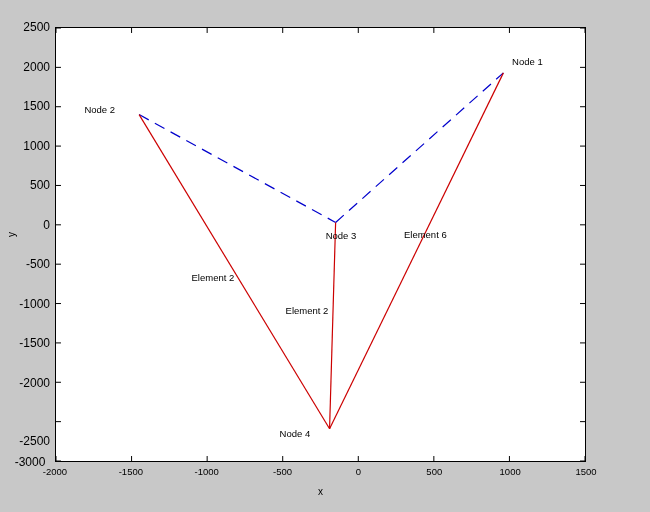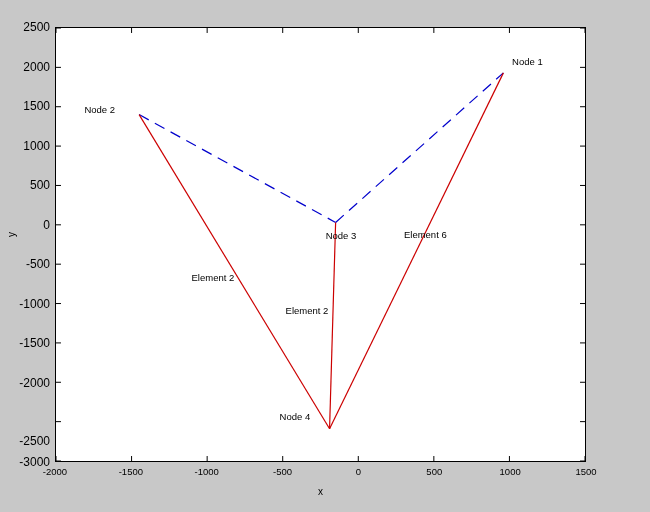--- a/index.html
+++ b/index.html
@@ -156,36 +156,36 @@
       <div class="tick-label-x" style="left: 55px; top: 466px;">-2000</div>
       <div class="tick-label-x" style="left: 130.857px; top: 466px;">-1500</div>
       <div class="tick-label-x" style="left: 206.714px; top: 466px;">-1000</div>
       <div class="tick-label-x" style="left: 282.571px; top: 466px;">-500</div>
       <div class="tick-label-x" style="left: 358.429px; top: 466px;">0</div>
       <div class="tick-label-x" style="left: 434.286px; top: 466px;">500</div>
       <div class="tick-label-x" style="left: 510.143px; top: 466px;">1000</div>
       <div class="tick-label-x" style="left: 586px; top: 466px;">1500</div>
     </div>
   <div id="yticks">
-      <div class="tick-label-y" style="left: 10px; width: 40px; top: 462px;">-3000</div>
+      <div class="tick-label-y" style="left: 10px; width: 40px; top: 462px; text-align: center;">-3000</div>
       <div class="tick-label-y" style="left: 10px; width: 40px; top: 441px;">-2500</div>
       <div class="tick-label-y" style="left: 10px; width: 40px; top: 382.909px;">-2000</div>
       <div class="tick-label-y" style="left: 10px; width: 40px; top: 343.364px;">-1500</div>
       <div class="tick-label-y" style="left: 10px; width: 40px; top: 303.818px;">-1000</div>
       <div class="tick-label-y" style="left: 10px; width: 40px; top: 264.273px;">-500</div>
       <div class="tick-label-y" style="left: 10px; width: 40px; top: 224.727px;">0</div>
       <div class="tick-label-y" style="left: 10px; width: 40px; top: 185.182px;">500</div>
       <div class="tick-label-y" style="left: 10px; width: 40px; top: 145.636px;">1000</div>
       <div class="tick-label-y" style="left: 10px; width: 40px; top: 106.091px;">1500</div>
       <div class="tick-label-y" style="left: 10px; width: 40px; top: 66.5455px;">2000</div>
       <div class="tick-label-y" style="left: 10px; width: 40px; top: 27px;">2500</div>
     </div>
   <div id="labels">
       <div class="annot" style="left: 512.074px; top: 56.0818px; text-align: right;">Node 1</div>
       <div class="annot" style="left: 84.4429px; top: 104px;">Node 2</div>
       <div class="annot" style="left: 325.671px; top: 230.355px;">Node 3</div>
-      <div class="annot" style="left: 273.603px; top: 411px; padding-left: 6px;">Node 4</div>
+      <div class="annot" style="left: 273.603px; top: 428px; padding-left: 6px;">Node 4</div>
       <div class="annot" style="left: 403.943px; top: 228.682px;">Element 6</div>
       <div class="annot" style="left: 191.543px; top: 272.182px;">Element 2</div>
       <div class="annot" style="left: 285.606px; top: 304.609px;">Element 2</div>
     </div>
 
 </div>
 
 </body></html>

